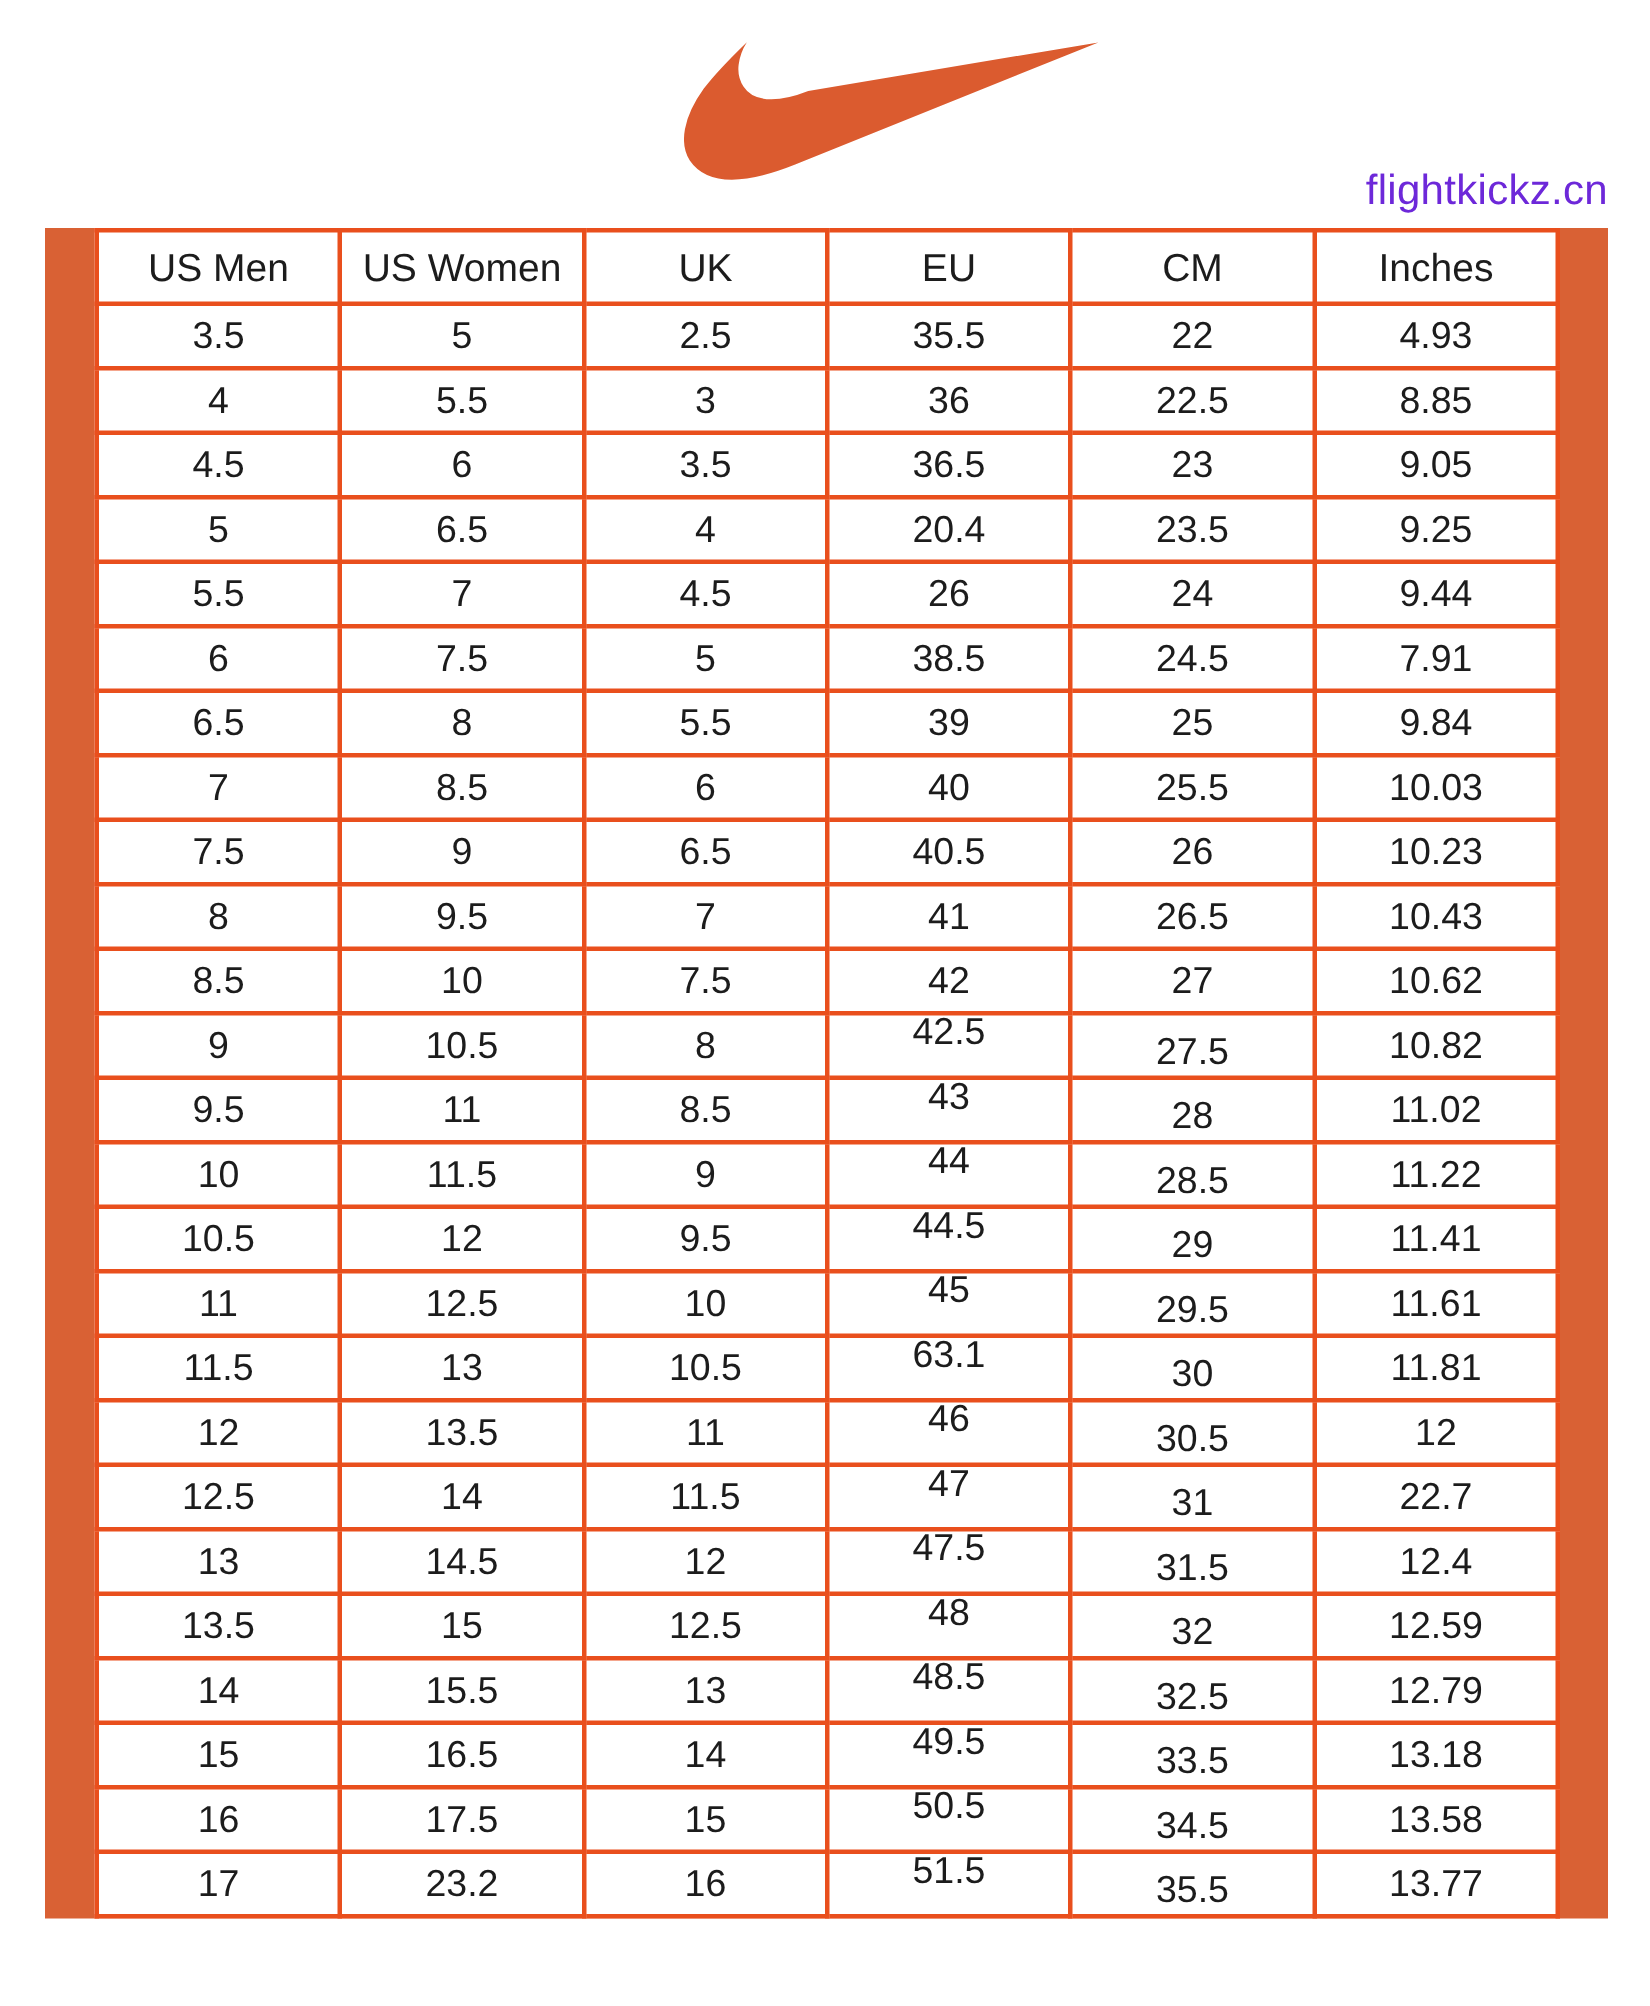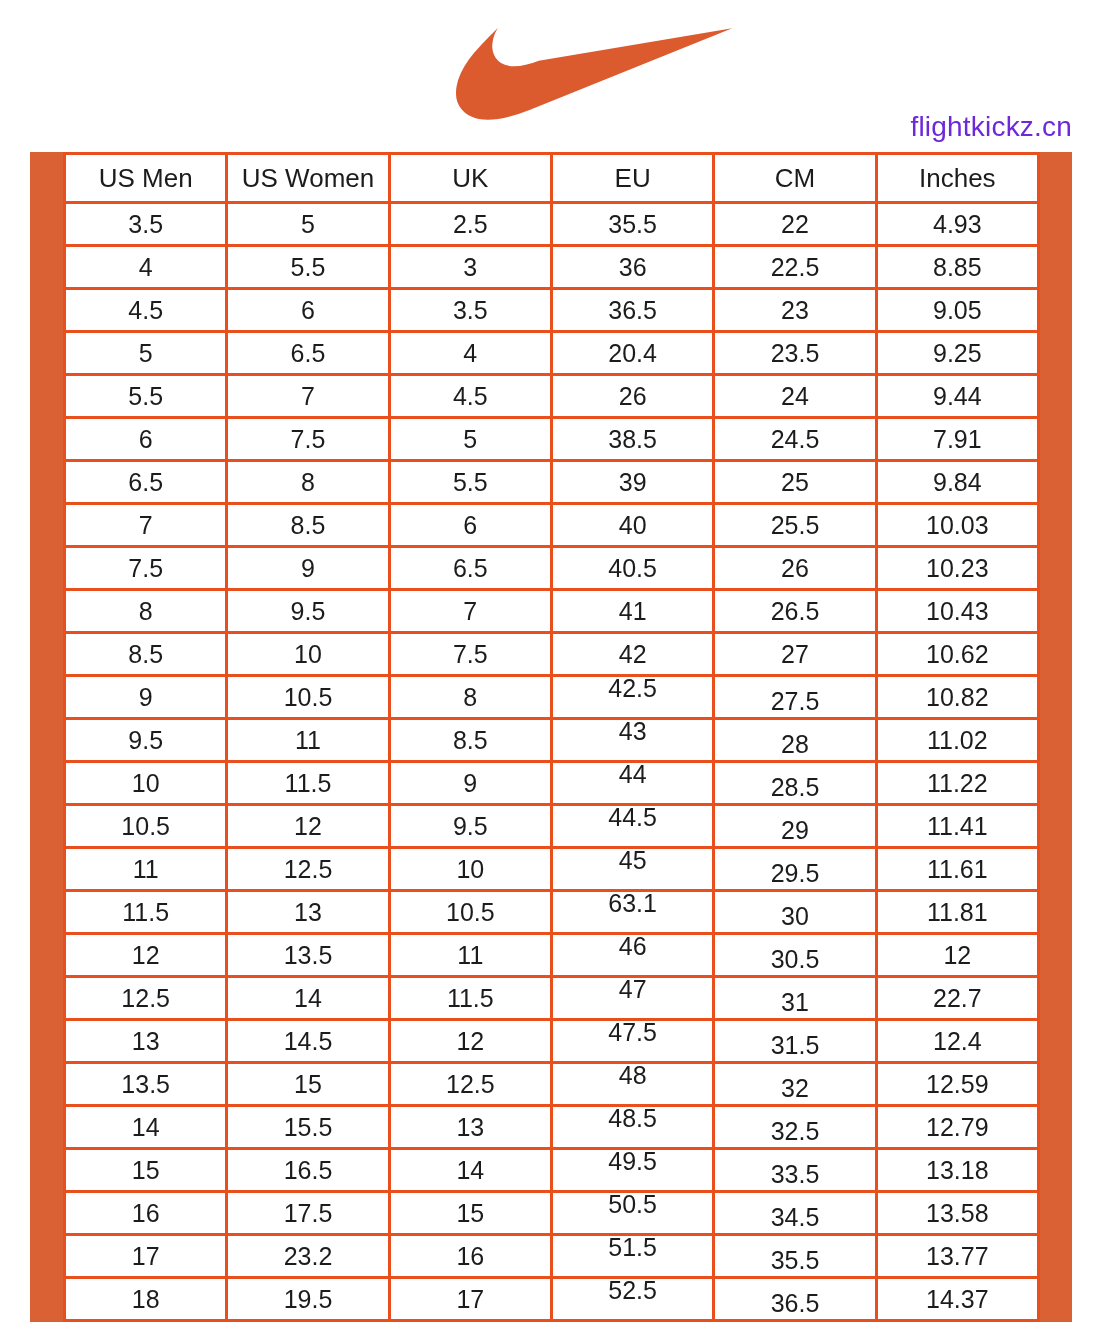--- a/index.html
+++ b/index.html
@@ -288,25 +288,17 @@
             <td><span>13.58</span></td>
           </tr>
           <tr>
             <td><span>17</span></td>
             <td><span>23.2</span></td>
             <td><span>16</span></td>
             <td class="raised"><span>51.5</span></td>
             <td class="lowered"><span>35.5</span></td>
             <td><span>13.77</span></td>
           </tr>
-          <tr>
-            <td><span>18</span></td>
-            <td><span>19.5</span></td>
-            <td><span>17</span></td>
-            <td class="raised"><span>52.5</span></td>
-            <td class="lowered"><span>36.5</span></td>
-            <td><span>14.37</span></td>
-          </tr>
         </tbody>
     </table>
   </div>
 
 </div>
 
 </body></html>

